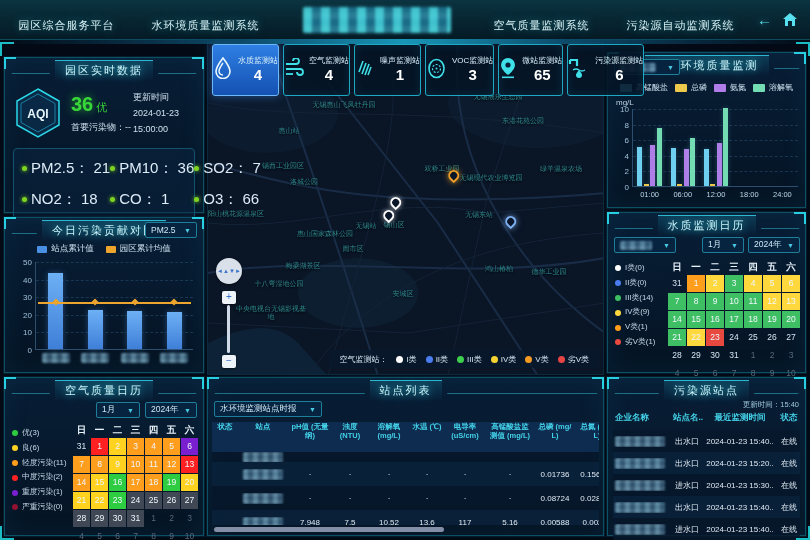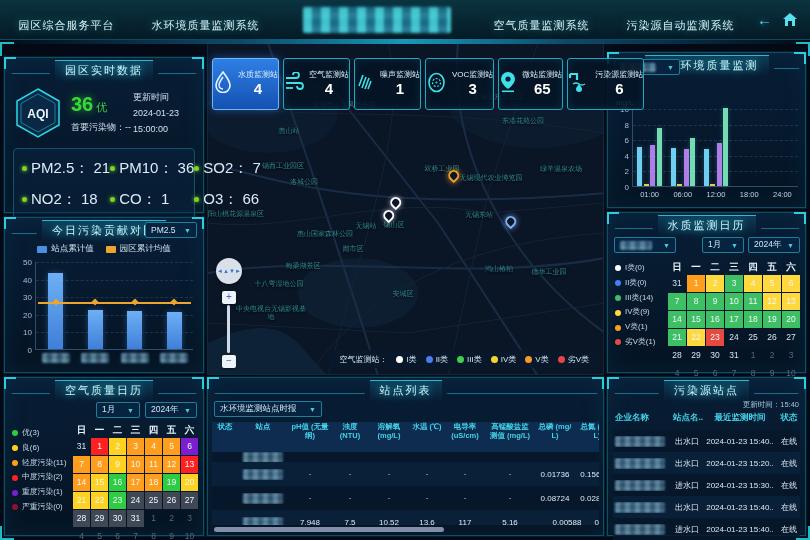--- a/index.html
+++ b/index.html
@@ -89,21 +89,21 @@
   .cal.w{grid-template-columns:repeat(7,18px)}
   .cal .wd{color:#e8f3fb;font-weight:bold;font-size:9.5px;height:15px;line-height:15px}
   .cal .c{height:17px;line-height:17px;color:#eef6fc;cursor:pointer}
   .cal .c.plain{color:#d6e4f0}
   .cal .c.dim{color:#56687c}
   .cal-leg{font-size:7.8px;color:#c6d9e8;line-height:1.9;white-space:nowrap}
   .cal-leg .li{display:flex;align-items:center;gap:4px}
   .cal-leg .d{width:6px;height:6px;border-radius:50%;flex:none}
 
   
-  .stn-row{position:absolute;left:212px;top:58px;width:392px;display:flex;gap:4px;z-index:45}
+  .stn-row{position:absolute;left:212px;top:44px;width:392px;display:flex;gap:4px;z-index:45}
   .stn-btn{flex:1;height:52px;border:1px solid #1fa8c4;border-radius:3px;background:rgba(4,20,38,.88);
     display:flex;align-items:center;justify-content:center;gap:5px;cursor:pointer;box-shadow:inset 0 0 10px rgba(20,120,150,.2)}
   .stn-btn.sel{background:linear-gradient(180deg,#2f7fe4 0%,#1451b2 100%);border-color:#6cb8f8;box-shadow:0 0 10px rgba(60,140,240,.5)}
   .stn-txt{display:flex;flex-direction:column;align-items:center;line-height:1.2}
   .stn-name{font-size:8px;color:#d8f0fa;white-space:nowrap}
   .stn-cnt{font-size:15px;font-weight:bold;color:#fff}
 
   
   .map{position:absolute;left:207px;top:42px;width:397px;height:333px;background:#0a1526;overflow:hidden;z-index:30;border:1px solid #0a2a40}
   .map-label{position:absolute;font-size:7px;color:#2f8a8f;white-space:nowrap;transform:translate(-50%,-50%);text-shadow:0 1px 2px #000;line-height:1.2;text-align:center}
@@ -584,39 +584,57 @@
         </div>
         <div class="t-row" style="font-size: 8px; height: 24px; overflow: hidden;">
           <div class="tc" style="width: 26px;"><span class="stat-dot"></span></div>
           <div class="tc" style="width: 50px;"><span class="px" style="width: 40px; height: 11px; vertical-align: middle;"></span></div>
           <div class="tc" style="width: 44px;">7.948</div>
           <div class="tc" style="width: 36px;">7.5</div>
           <div class="tc" style="width: 42px;">10.52</div>
           <div class="tc" style="width: 34px;">13.6</div>
           <div class="tc" style="width: 42px;">117</div>
           <div class="tc" style="width: 48px;">5.16</div>
-          <div class="tc" style="width: 42px; margin-left: 12px;">0.00588</div>
+          <div class="tc" style="width: 42px;">0.00588</div>
           <div class="tc" style="width: 42px;">0.00268</div>
         </div>
       </div>
     <div class="hsb"></div>
   </div>
 </div>
 
 <div class="panel" style="left:607px;top:52px;width:199px;height:156px">
   <div class="phd">
       <div class="ln l"></div>
       <div class="tt">水站环境质量监测</div>
       <div class="ln r"></div>
     </div>
   <div class="pbody">
     <div class="dd" style="position:absolute;left:6px;top:-16px;width:66px;z-index:5">
       <span class="px" style="width:36px;height:9px"></span>
         <span class="arr">▼</span>
     </div>
+    <div class="leg-row" id="wq-legend" style="gap:7px;margin-top:7px">
+        <span class="leg-it">
+          <span class="leg-sq" style="background: rgb(110, 207, 240); width: 12px; height: 8px;"></span>
+          <span style="font-size: 8px;">高锰酸盐</span>
+        </span>
+        <span class="leg-it">
+          <span class="leg-sq" style="background: rgb(236, 201, 75); width: 12px; height: 8px;"></span>
+          <span style="font-size: 8px;">总磷</span>
+        </span>
+        <span class="leg-it">
+          <span class="leg-sq" style="background: rgb(176, 125, 232); width: 12px; height: 8px;"></span>
+          <span style="font-size: 8px;">氨氮</span>
+        </span>
+        <span class="leg-it">
+          <span class="leg-sq" style="background: rgb(116, 220, 178); width: 12px; height: 8px;"></span>
+          <span style="font-size: 8px;">溶解氧</span>
+        </span>
+      </div>
     <div style="position:absolute;left:8px;top:23px;font-size:8px;color:#bcd6e8">mg/L</div>
     <div class="chart" id="wq-chart" style="position:absolute;left:24px;top:34px;width:166px;height:78px;border-left:1px solid #2e4e6e;border-bottom:1px solid #2e4e6e">
         <div class="ytick" style="top: 78px;">0</div>
         <div class="grid-line" style="top: 62.4px;"></div>
         <div class="ytick" style="top: 62.4px;">2</div>
         <div class="grid-line" style="top: 46.8px;"></div>
         <div class="ytick" style="top: 46.8px;">4</div>
         <div class="grid-line" style="top: 31.2px;"></div>
         <div class="ytick" style="top: 31.2px;">6</div>
         <div class="grid-line" style="top: 15.6px;"></div>

